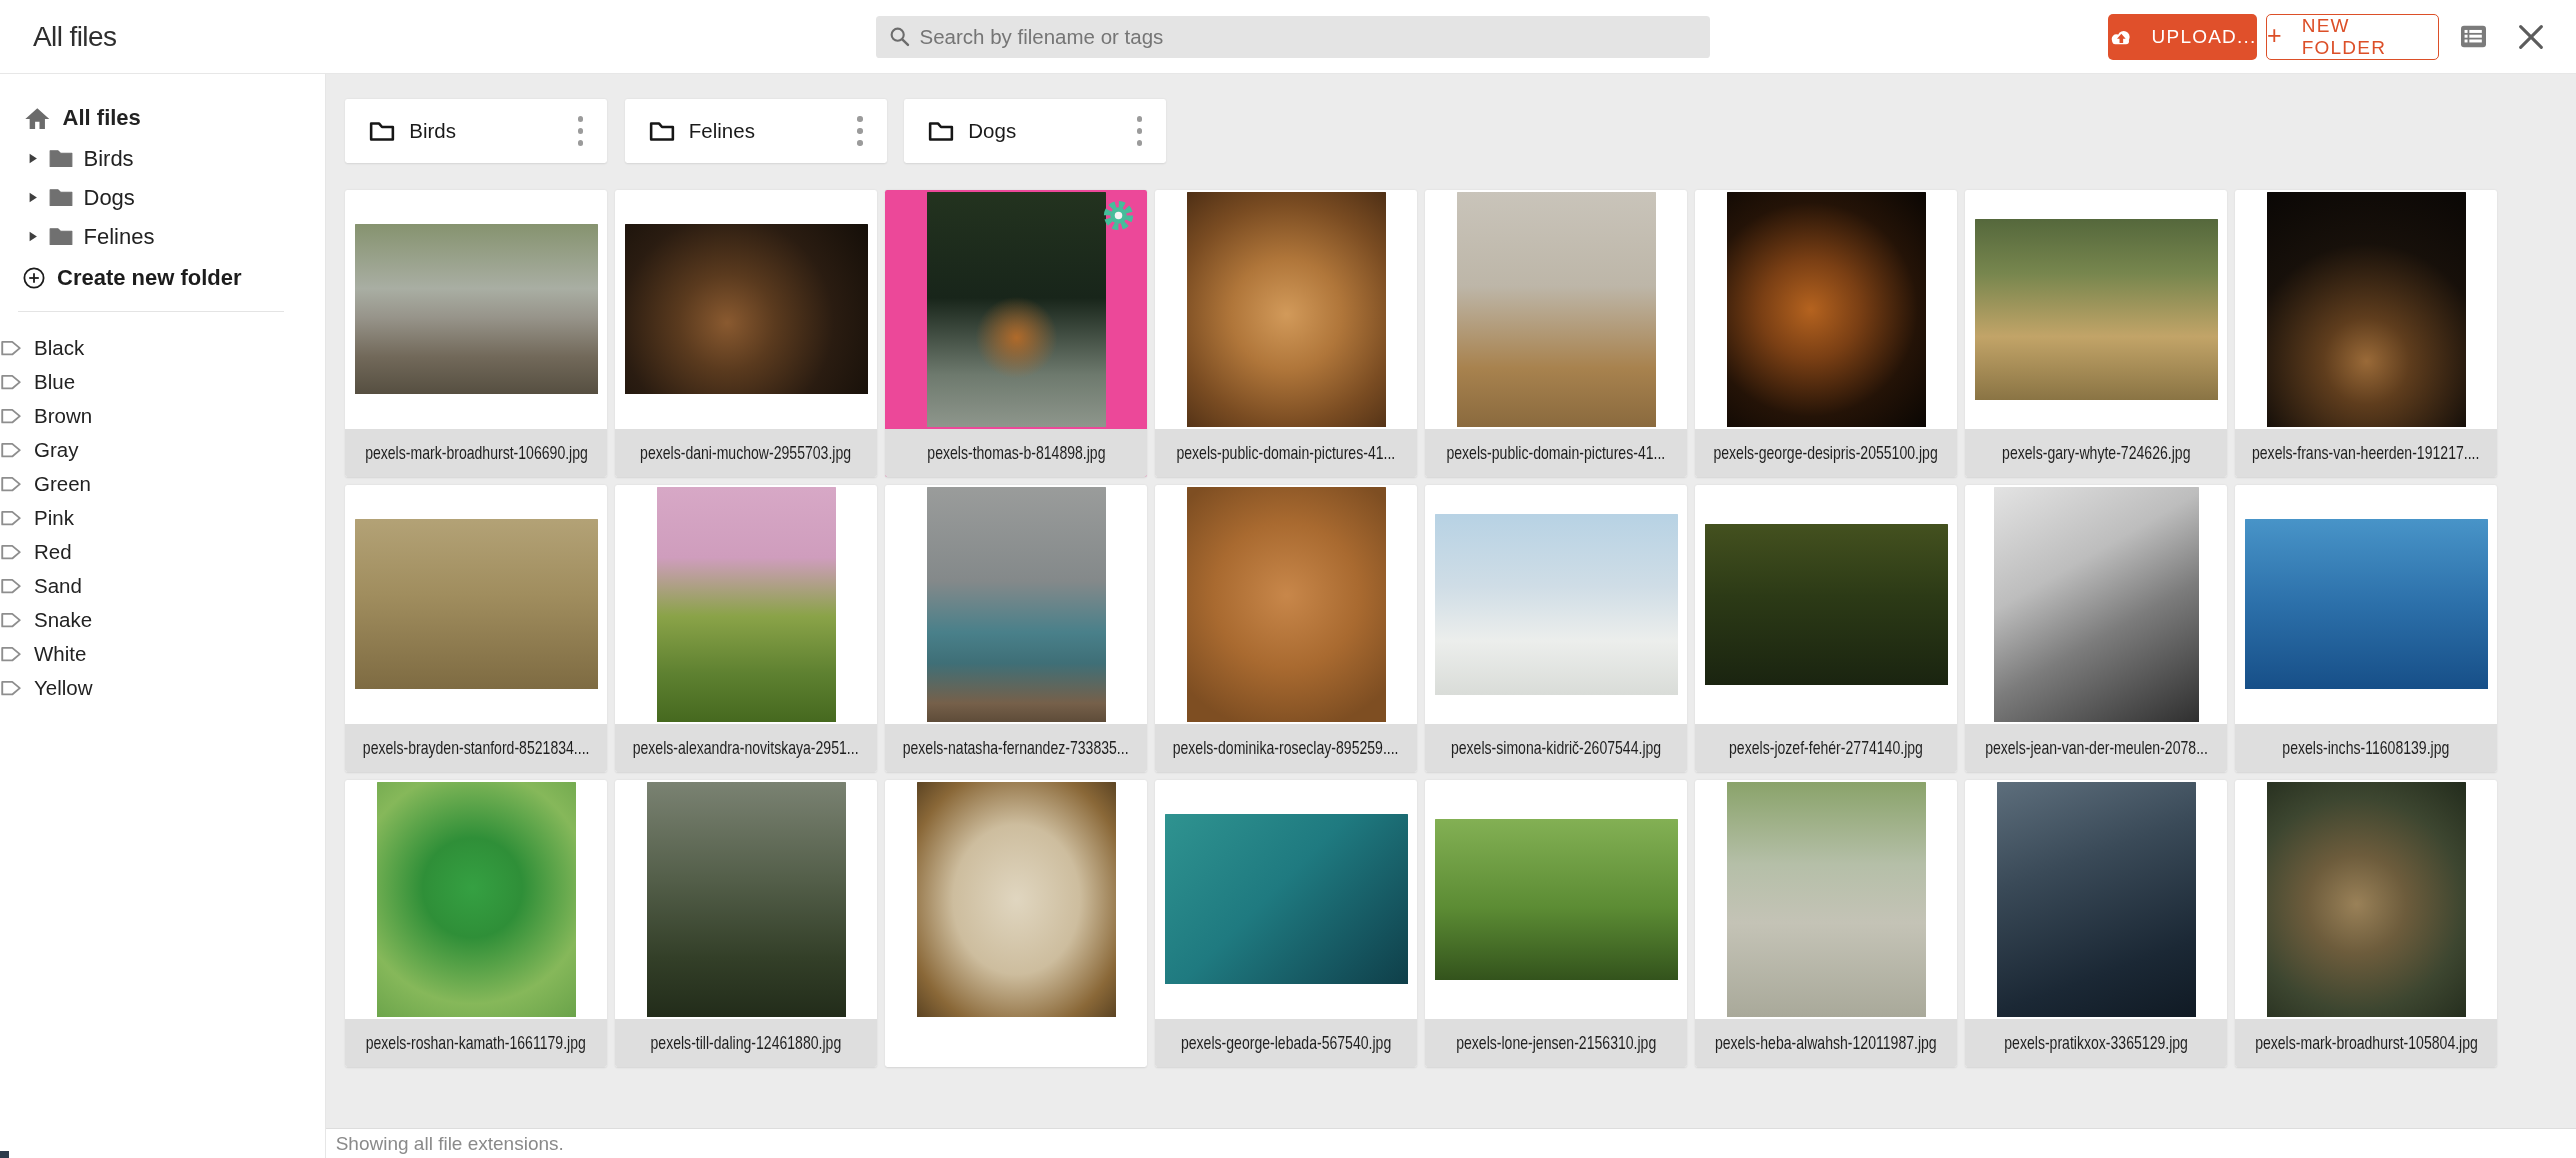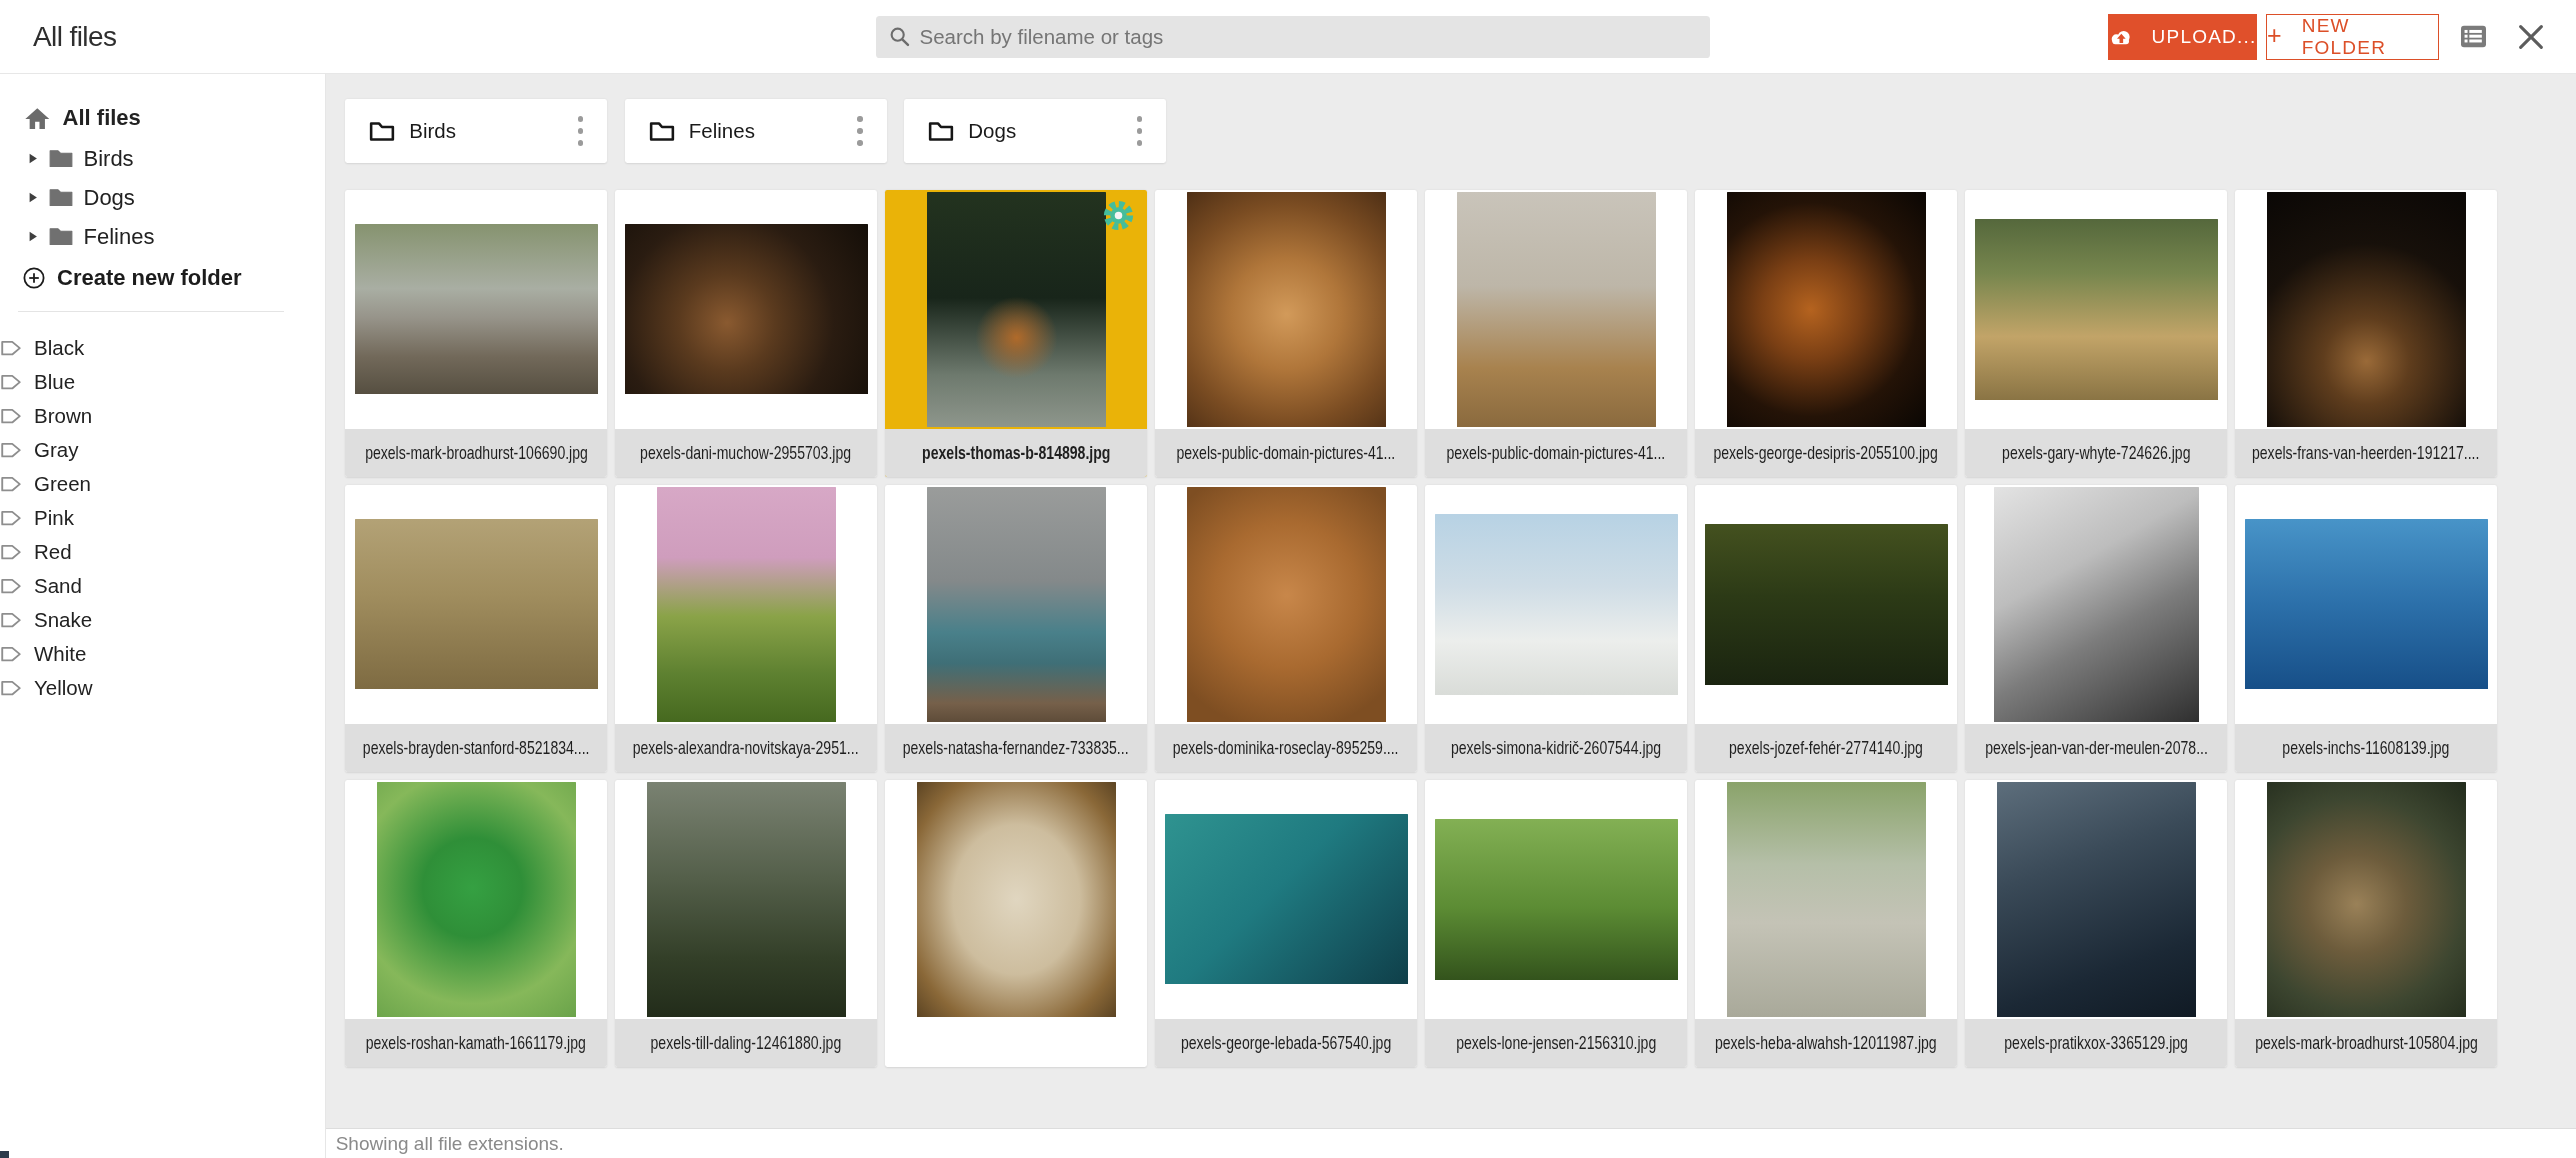--- a/index.html
+++ b/index.html
@@ -11,21 +11,21 @@
             border-bottom:0.6px solid #e7e7e7; z-index:5; }
   .hdr-title { position:absolute; left:33px; top:0; line-height:74px; font-size:28px;
                color:#2e2e2e; letter-spacing:-0.6px; }
   .search { position:absolute; left:876px; top:15.7px; width:834px; height:42px;
             background:#e4e4e4; border-radius:3.6px; display:flex; align-items:center; padding:16px 12px; }
   .search svg { flex:0 0 auto; margin-right:8.5px; }
   .search input { flex:1; border:none; outline:none; background:transparent; font-size:20.5px;
                   color:#444; font-family:"Liberation Sans", sans-serif; }
   .search input::placeholder { color:#757575; }
   .btn { position:absolute; display:flex; align-items:center; justify-content:center;
-         border-radius:0; font-size:19px; letter-spacing:1.2px; cursor:pointer; gap:19px; }
+         border-radius:5px; font-size:19px; letter-spacing:1.2px; cursor:pointer; gap:19px; }
   .btn-upload { left:2108px; top:14px; width:149px; height:46px; background:#E0502B; color:#fff; }
   .btn-newfolder { left:2266px; top:14px; width:173px; height:46px; background:#fff;
                    border:1.8px solid #DC4F28; color:#DC4F28; }
   .plus-glyph { font-size:25px; font-weight:400; line-height:1; margin-top:-2.4px; }
   .hdr-icon { position:absolute; cursor:pointer; }
   .icon-list { left:2459px; top:24px; }
   .icon-close { left:2517px; top:23px; }
 
   
   .sidebar { position:absolute; left:0; top:74px; width:326px; bottom:0; background:#fff;
@@ -50,21 +50,21 @@
            box-shadow:0 0.6px 1.8px rgba(0,0,0,.10); display:flex; align-items:center;
            padding:0 18px 0 23px; cursor:pointer; }
   .fcname { font-size:20.5px; color:#1a1a1a; margin-left:13.3px; flex:1; }
   .kebab { display:flex; flex-direction:column; align-items:center; gap:6.6px; padding:6px; cursor:pointer; }
   .kebab i { width:5.4px; height:5.4px; border-radius:50%; background:#9b9b9b; }
 
   .files-grid { display:grid; grid-template-columns:repeat(8,262px); column-gap:17.5px; row-gap:28px;gap:8px; }
   .card { width:262px; height:287px; background:#fff; border-radius:2.4px;
           box-shadow:0 0.6px 1.8px rgba(0,0,0,.10); position:relative; display:flex;
           flex-direction:column; cursor:pointer; }
-  .card.proc { background:#eab308;font-weight:bold; }
+  .card.proc { background:#ec4899; }
   .tw { height:240px; display:flex; align-items:center; justify-content:center; }
   .th { border-radius:0.6px; }
   .fn { height:48px; background:#dedede; display:flex; align-items:center; justify-content:center;
         overflow:hidden; border-radius:0 0 2.4px 2.4px; }
   .fn span { display:inline-block; white-space:nowrap; font-size:19px; color:#1f1f1f;
              transform:scaleX(.74); transform-origin:center; }
   .gear { position:absolute; top:9.7px; right:12px; }
 
   
   .footer { position:absolute; left:326px; right:0; bottom:0; height:30px; background:#fff;

